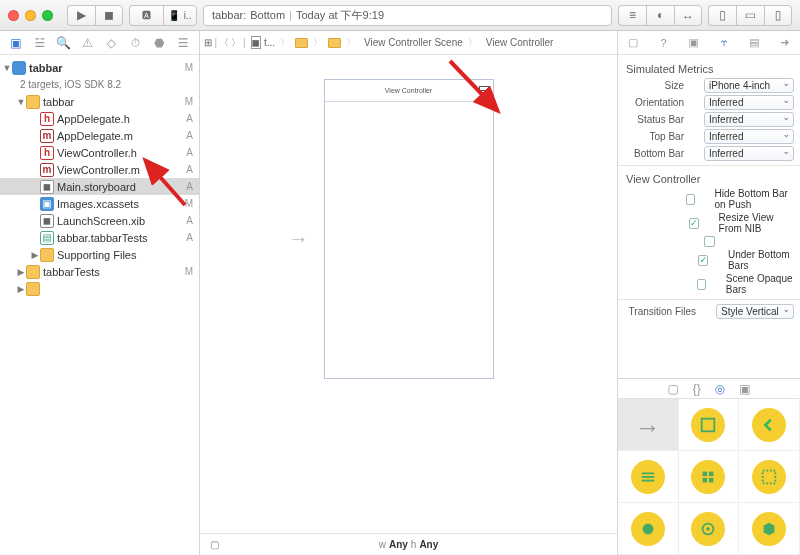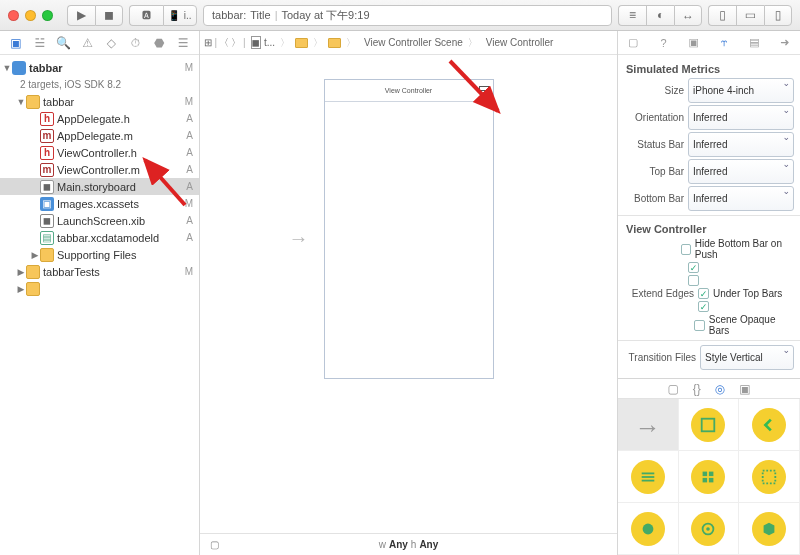--- a/index.html
+++ b/index.html
@@ -51,24 +51,24 @@
 .device .nav .battery { position:absolute; right:4px; top:6px; width:10px; height:5px; border:1px solid #555; }
 .entry-arrow { position:absolute; left: calc(50% - 120px); top:170px; color:#b8b8b8; font-size:20px; }
 .size-bar { height:22px; border-top:1px solid #e2e2e2; display:flex; align-items:center; justify-content:center; gap:3px; color:#888; font-size:10px;}
 .size-bar b { color:#333; font-weight:600; }
 
 .inspector { width:182px; display:flex; flex-direction:column; background:#fff; }
 .insp-top { height:24px; border-bottom:1px solid #e2e2e2; display:flex; align-items:center; justify-content:space-around; }
 .insp-top span { width:16px; height:16px; display:inline-flex; align-items:center; justify-content:center; color:#9a9a9a; font-size:11px; }
 .insp-top .active { color:#3b7bd6; }
 .insp-body { flex:1; overflow:auto; padding:4px 0; }
-.section-title { font-weight:700; color:#555; padding:4px 8px 2px; font-size:11px; }
-.insp-row { display:flex; align-items:center; padding:1px 6px; gap:4px; }
+.section-title { font-weight:400; color:#555; padding:4px 8px 2px; font-size:11px; }
+.insp-row { display:flex; align-items:center; padding:1px 6px; gap:20px; }
 .insp-row .lbl { width:60px; text-align:right; color:#555; font-size:10px; }
-.popup { flex:1; height:25px; border:1px solid #bfc9d4; border-radius:3px; background:linear-gradient(#fff,#f4f6f9); font-size:10px; padding:0 14px 0 4px; display:flex; align-items:center; position:relative; color:#333;}
+.popup { flex:1; height:15px; border:1px solid #bfc9d4; border-radius:3px; background:linear-gradient(#fff,#f4f6f9); font-size:10px; padding:0 14px 0 4px; display:flex; align-items:center; position:relative; color:#333;}
 .popup::after { content:"⌄"; position:absolute; right:3px; top:-1px; color:#668; font-size:9px; }
 .textfield { flex:1; height:15px; border:1px solid #c7cdd6; border-radius:2px; background:#fff; }
 .chk { width:11px; height:11px; border:1px solid #9bb; border-radius:2px; background:#fff; display:inline-flex; align-items:center; justify-content:center; font-size:9px; color:#2a7; }
 .chk.checked::after { content:"✓"; }
 .chk-label { font-size:10px; color:#333; }
 hr.sep { border:none; border-top:1px solid #e3e3e3; margin:3px 0; }
 
 .library { border-top:1px solid #d6d6d6; }
 .lib-tabs { height:20px; display:flex; align-items:center; justify-content:center; gap:14px; border-bottom:1px solid #e2e2e2; }
 .lib-tabs span { color:#9a9a9a; font-size:12px; }
@@ -96,21 +96,21 @@
   <div class="tb-group">
     <div class="tb-btn">▶</div>
     <div class="tb-btn">◼</div>
   </div>
   <div class="tb-group">
     <div class="tb-btn" style="min-width:34px;font-size:10px;">🅰</div>
     <div class="tb-btn" style="min-width:34px;font-size:10px;">📱 i..</div>
   </div>
   <div class="status">
     <span>tabbar:</span>
-    <span>Title</span>
+    <span>Bottom</span>
     <span class="divider">|</span>
     <span>Today at 下午9:19</span>
   </div>
   <div class="right-tb">
     <div class="tb-group">
       <div class="tb-btn">≡</div>
       <div class="tb-btn">◐</div>
       <div class="tb-btn">↔</div>
     </div>
     <div class="tb-group">
@@ -189,21 +189,21 @@
           </div>
           <div class="tree-row" style="padding-left: 30px;">
             <span class="disclose"></span>
             <span class="ficon xibfile">◼</span>
             <span class="label">LaunchScreen.xib</span>
             <span class="status-letter">A</span>
           </div>
           <div class="tree-row" style="padding-left: 30px;">
             <span class="disclose"></span>
             <span class="ficon modelfile">▤</span>
-            <span class="label">tabbar.xcdatamodeld</span>
+            <span class="label">tabbar.tabbarTests</span>
             <span class="status-letter">A</span>
           </div>
           <div class="tree-row" style="padding-left: 30px;">
             <span class="disclose">▶</span>
             <span class="ficon folder"></span>
             <span class="label">Supporting Files</span>
             <span class="status-letter"></span>
           </div>
           <div class="tree-row" style="padding-left: 16px;">
             <span class="disclose">▶</span>
@@ -303,35 +303,32 @@
       <div class="section-title">View Controller</div>
       <div id="layout-opts">
           <div class="insp-row">
             <span class="lbl"></span>
             <span class="chk"></span>
             <span class="chk-label">Hide Bottom Bar on Push</span>
           </div>
           <div class="insp-row">
             <span class="lbl"></span>
             <span class="chk checked"></span>
+            <span class="chk-label">Resize View From NIB</span>
           </div>
           <div class="insp-row">
             <span class="lbl"></span>
             <span class="chk"></span>
           </div>
         </div>
       <div id="extend-opts">
           <div class="insp-row">
-            <span class="lbl" style="width: 70px;">Extend Edges</span>
-            <span class="chk checked"></span>
-            <span class="chk-label">Under Top Bars</span>
-          </div>
-          <div class="insp-row">
             <span class="lbl" style="width: 70px;"></span>
             <span class="chk checked"></span>
+            <span class="chk-label">Under Bottom Bars</span>
           </div>
           <div class="insp-row">
             <span class="lbl" style="width: 70px;"></span>
             <span class="chk"></span>
             <span class="chk-label">Scene Opaque Bars</span>
           </div>
         </div>
       <hr class="sep">
       <div class="insp-row">
           <span class="lbl" style="width:72px">Transition Files</span>

